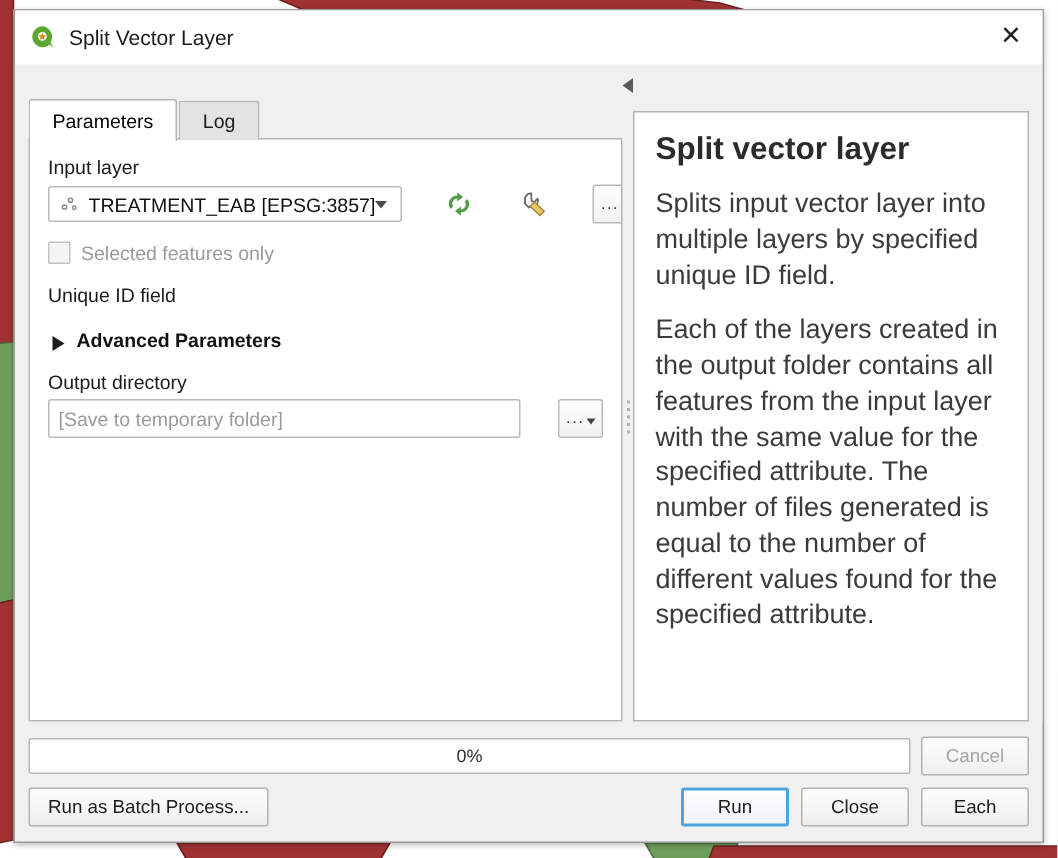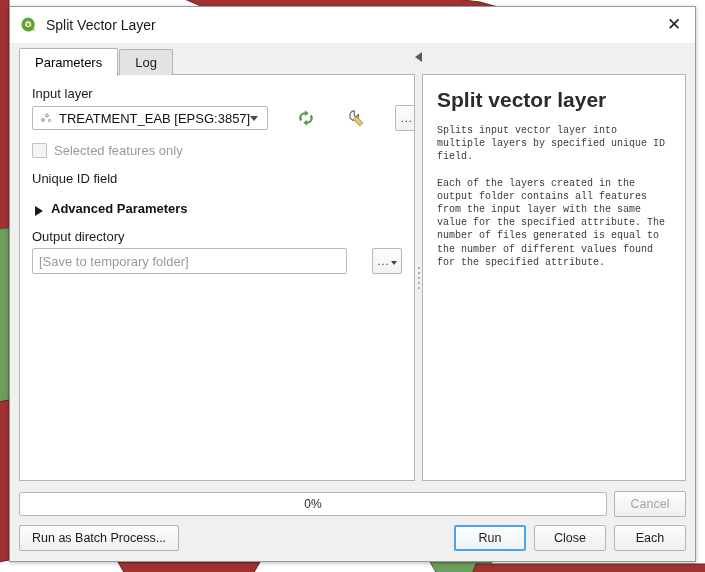--- a/index.html
+++ b/index.html
@@ -94,20 +94,21 @@
     flex-direction: column;
     min-height: 0;
   }
 
   .tabstrip {
     display: flex;
     align-items: flex-end;
     height: 28px;
     position: relative;
     z-index: 2;
+    margin-top: 18px;
   }
   .tab {
     height: 25px;
     padding: 0 15px;
     font-size: 13px;
     color: #1b1b1b;
     display: flex;
     align-items: center;
     border: 1px solid #b4b4b4;
     border-bottom: none;
@@ -278,25 +279,24 @@
     overflow: hidden;
   }
   .help-title {
     font-size: 21px;
     font-weight: bold;
     color: #2b2b2b;
     margin: 0 0 13px 0;
     line-height: 1.1;
   }
   .help-para {
-    font-size: 10px;
+    font-size: 18px;
     color: #3b3b3b;
     line-height: 1.32;
     margin: 0 0 13px 0;
-    font-family: Liberation Mono, monospace;
   }
 
   
   .progress-row {
     display: flex; align-items: center; gap: 7px;
     padding: 10px 9px 0 9px;
     flex: none;
   }
   .progressbar {
     flex: 1 1 auto;

